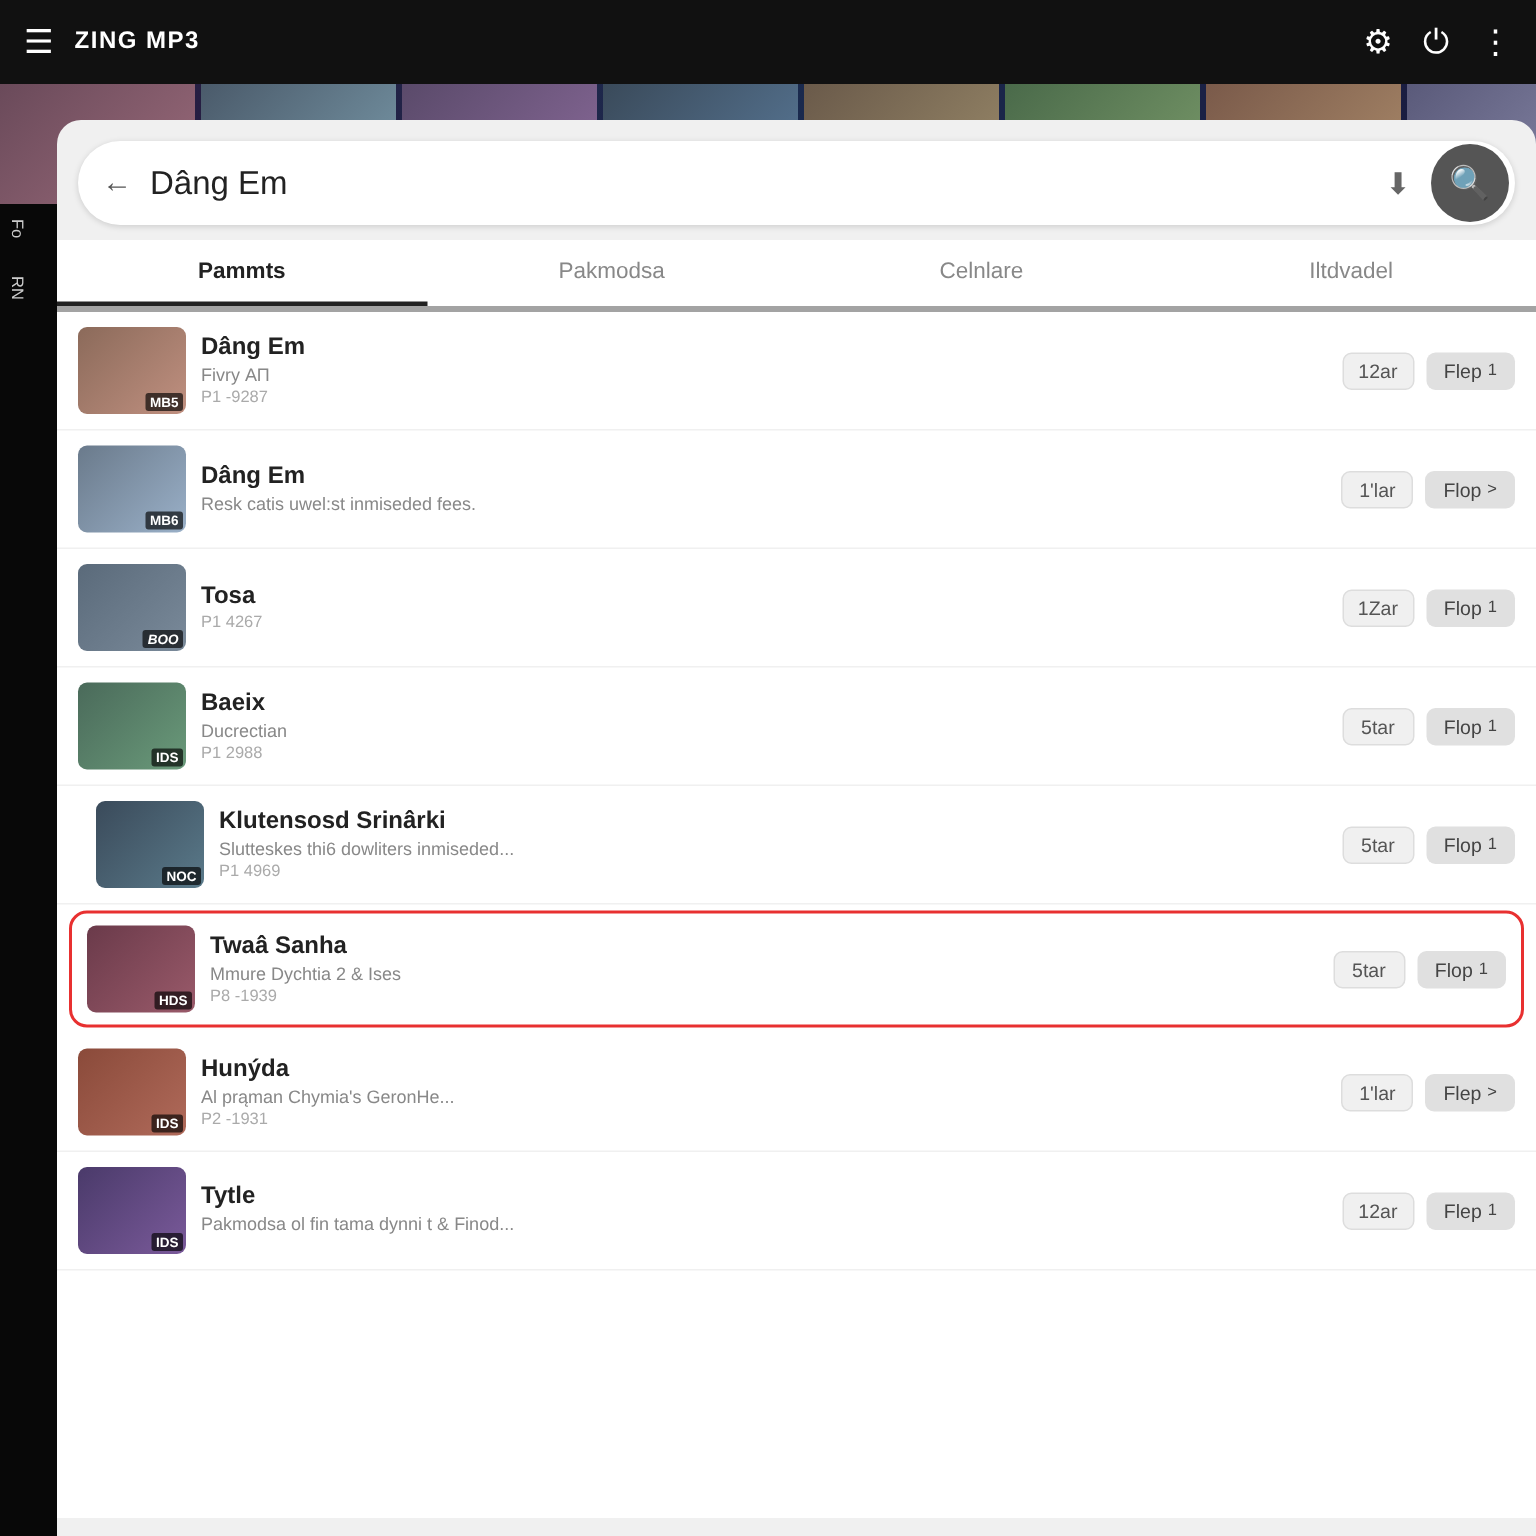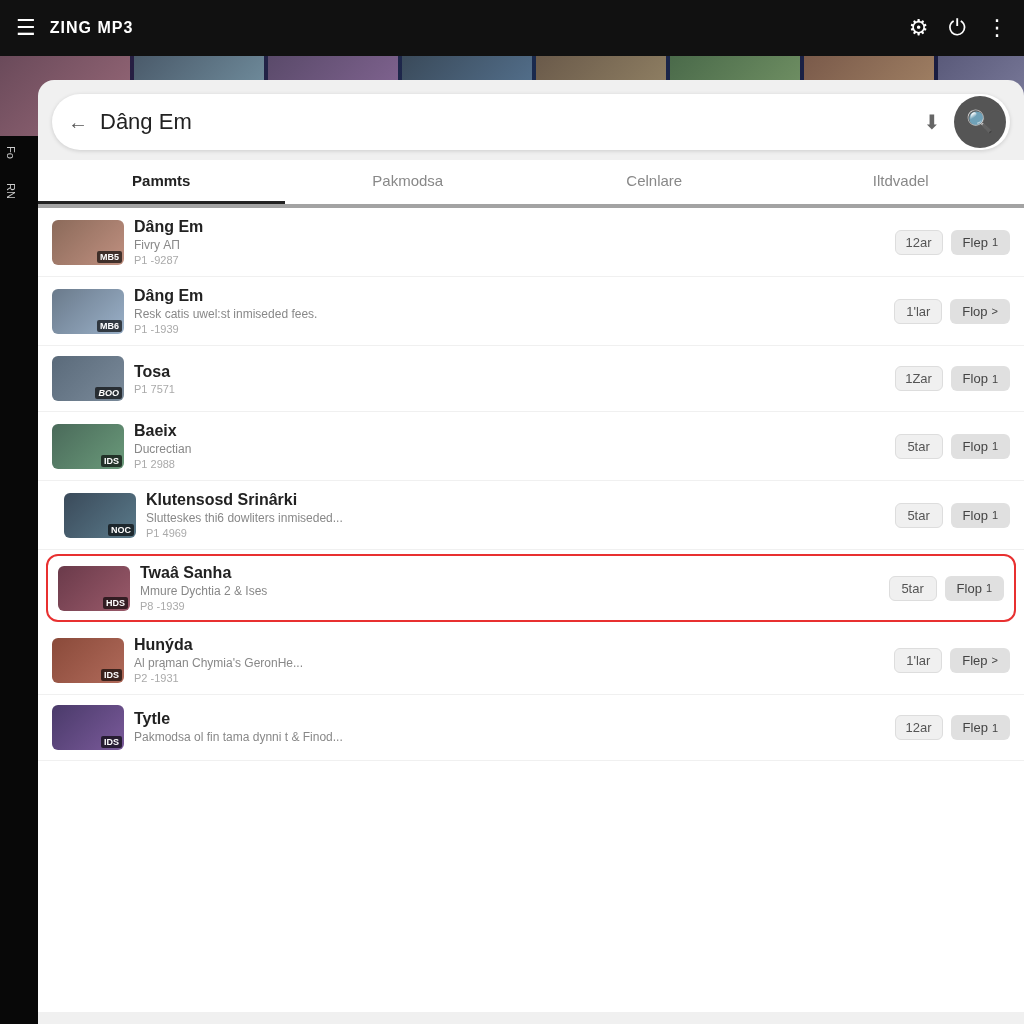--- a/index.html
+++ b/index.html
@@ -194,21 +194,21 @@
     }
     .result-item.highlighted {
       border: 2px solid #e83030;
       border-radius: 12px;
       margin: 4px 8px;
       padding: 8px 10px;
     }
 
     .result-thumb {
       width: 72px;
-      height: 45px;
+      height: 58px;
       border-radius: 6px;
       background: #888;
       flex-shrink: 0;
       position: relative;
       overflow: hidden;
       display: flex;
       align-items: flex-end;
       justify-content: flex-end;
       text-align: center;
     }
@@ -364,37 +364,36 @@
       </div>
     </div>
   </div>
       <div class="result-item">
     <div class="result-thumb thumb-2">
       <span class="result-thumb-label">MB6</span>
     </div>
     <div class="result-info">
       <div class="result-title">Dâng Em</div>
       <div class="result-subtitle">Resk catis uwel:st inmiseded fees.</div>
-      <div class="result-meta">P1 -1939</div>
     </div>
     <div class="result-actions">
       <div class="result-stat">1'lar</div>
       <div class="result-flop">
         <span>Flop</span>
         <span class="flop-arrow">&gt;</span>
       </div>
     </div>
   </div>
       <div class="result-item">
     <div class="result-thumb thumb-3">
       <span class="result-thumb-label">BOO</span>
     </div>
     <div class="result-info">
       <div class="result-title">Tosa</div>
-      <div class="result-meta">P1 7571</div>
+      <div class="result-meta">P1 4267</div>
     </div>
     <div class="result-actions">
       <div class="result-stat">1Zar</div>
       <div class="result-flop">
         <span>Flop</span>
         <span class="flop-arrow">1</span>
       </div>
     </div>
   </div>
       <div class="result-item">

